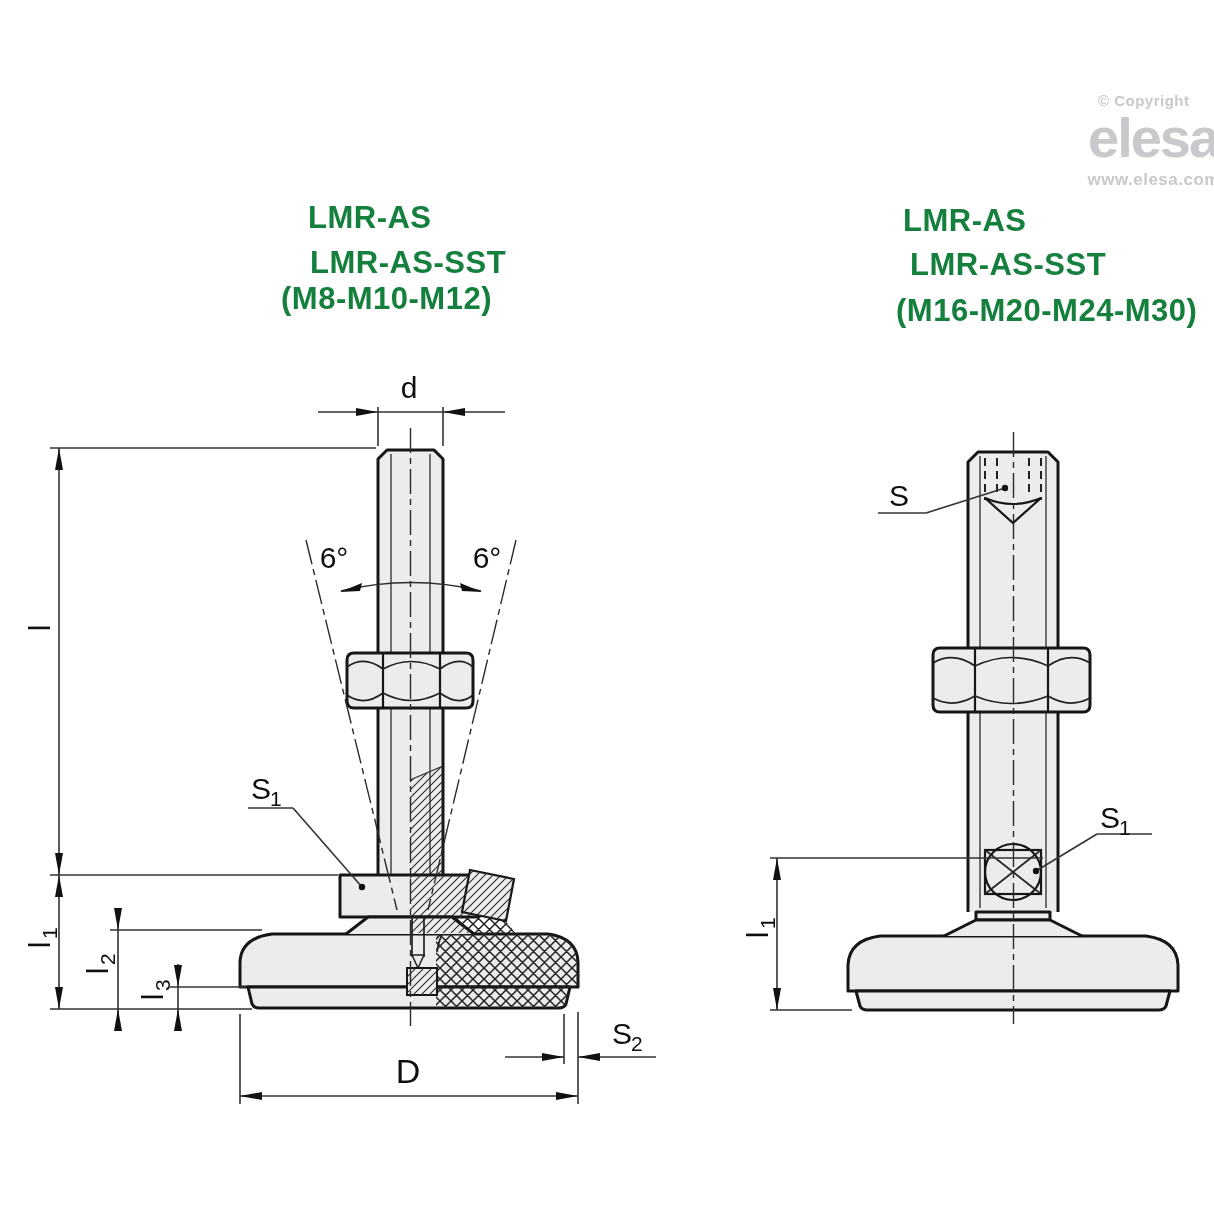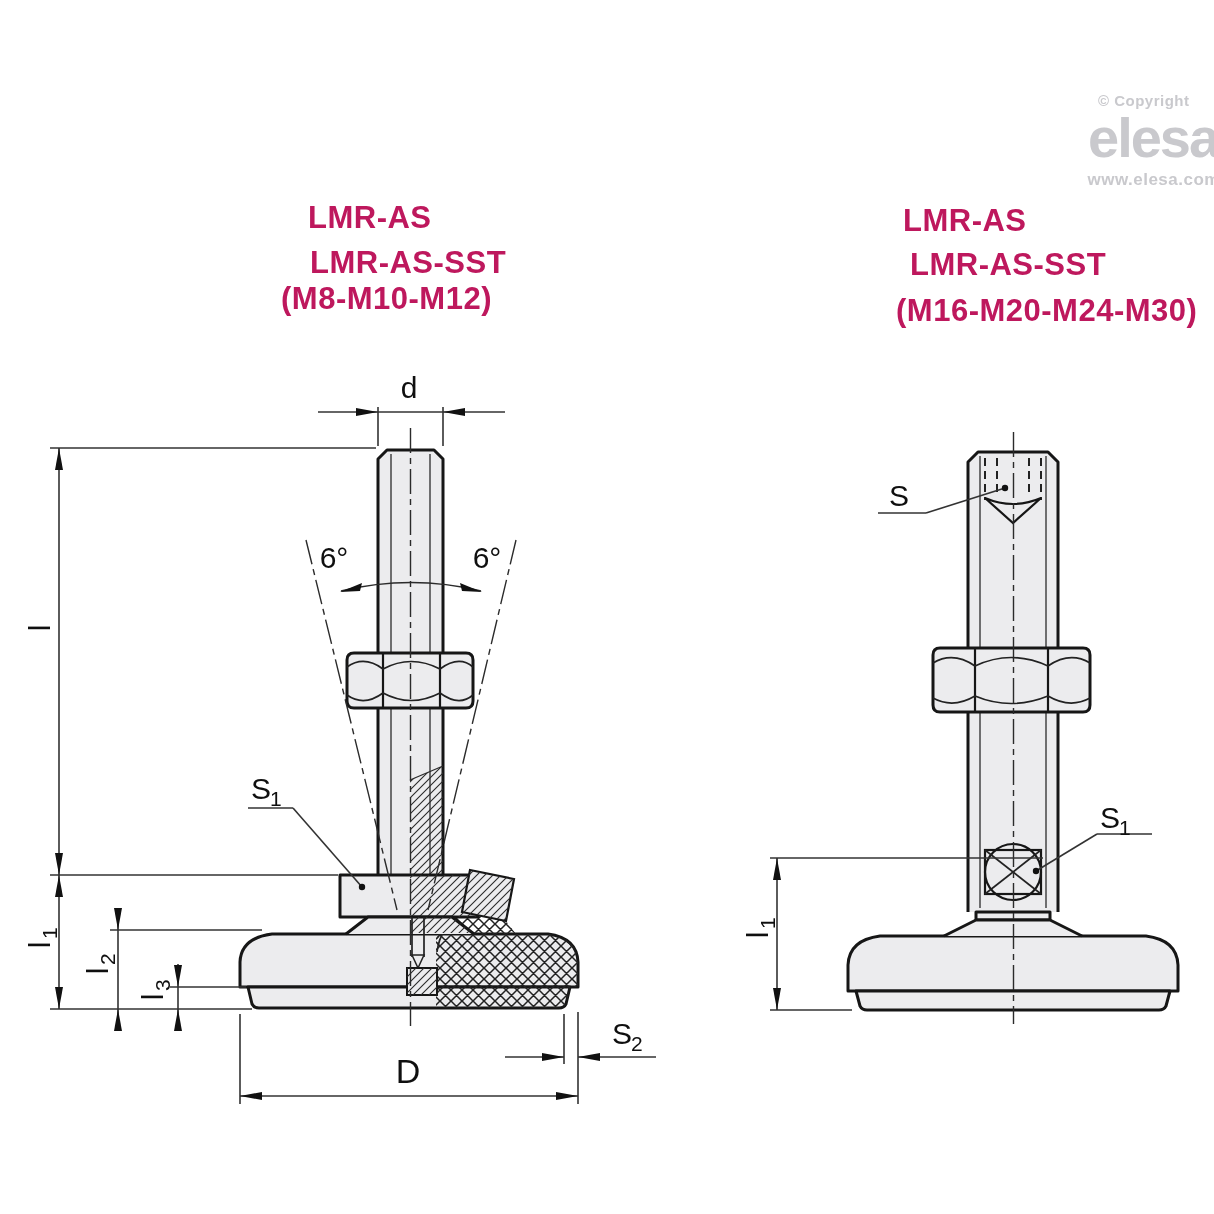--- a/index.html
+++ b/index.html
@@ -1,18 +1,18 @@
 <!DOCTYPE html>
 <html><head>
 <meta charset="utf-8">
 <style>
   html,body{margin:0;padding:0;background:#ffffff;}
   #stage{position:relative;width:1214px;height:1214px;background:#ffffff;overflow:hidden;
          font-family:"Liberation Sans",sans-serif;}
-  .title{position:absolute;font-weight:bold;font-size:31px;color:#be185d;letter-spacing:.5px;white-space:nowrap;}
+  .title{position:absolute;font-weight:bold;font-size:31px;color:#15803d;letter-spacing:.5px;white-space:nowrap;}
   .brandblock{position:absolute;left:1056px;top:92px;color:#c9c9cd;text-align:center;}
   .copyright{font-size:15px;font-weight:bold;letter-spacing:.5px;}
   .brand{font-size:56px;font-weight:bold;letter-spacing:-2px;line-height:1.05;margin-left:32px;}
   .brand sup{font-size:18px;vertical-align:28px;letter-spacing:0;}
   .website{font-size:17px;font-weight:bold;letter-spacing:.5px;margin-top:2px;margin-left:20px;}
   svg{position:absolute;left:0;top:0;}
   
   .part{fill:#ececee;stroke:#161616;stroke-width:3;stroke-linejoin:round;}
   .nf{fill:none;stroke:#161616;stroke-width:3;stroke-linejoin:round;}
   .med{fill:none;stroke:#161616;stroke-width:2.2;}

